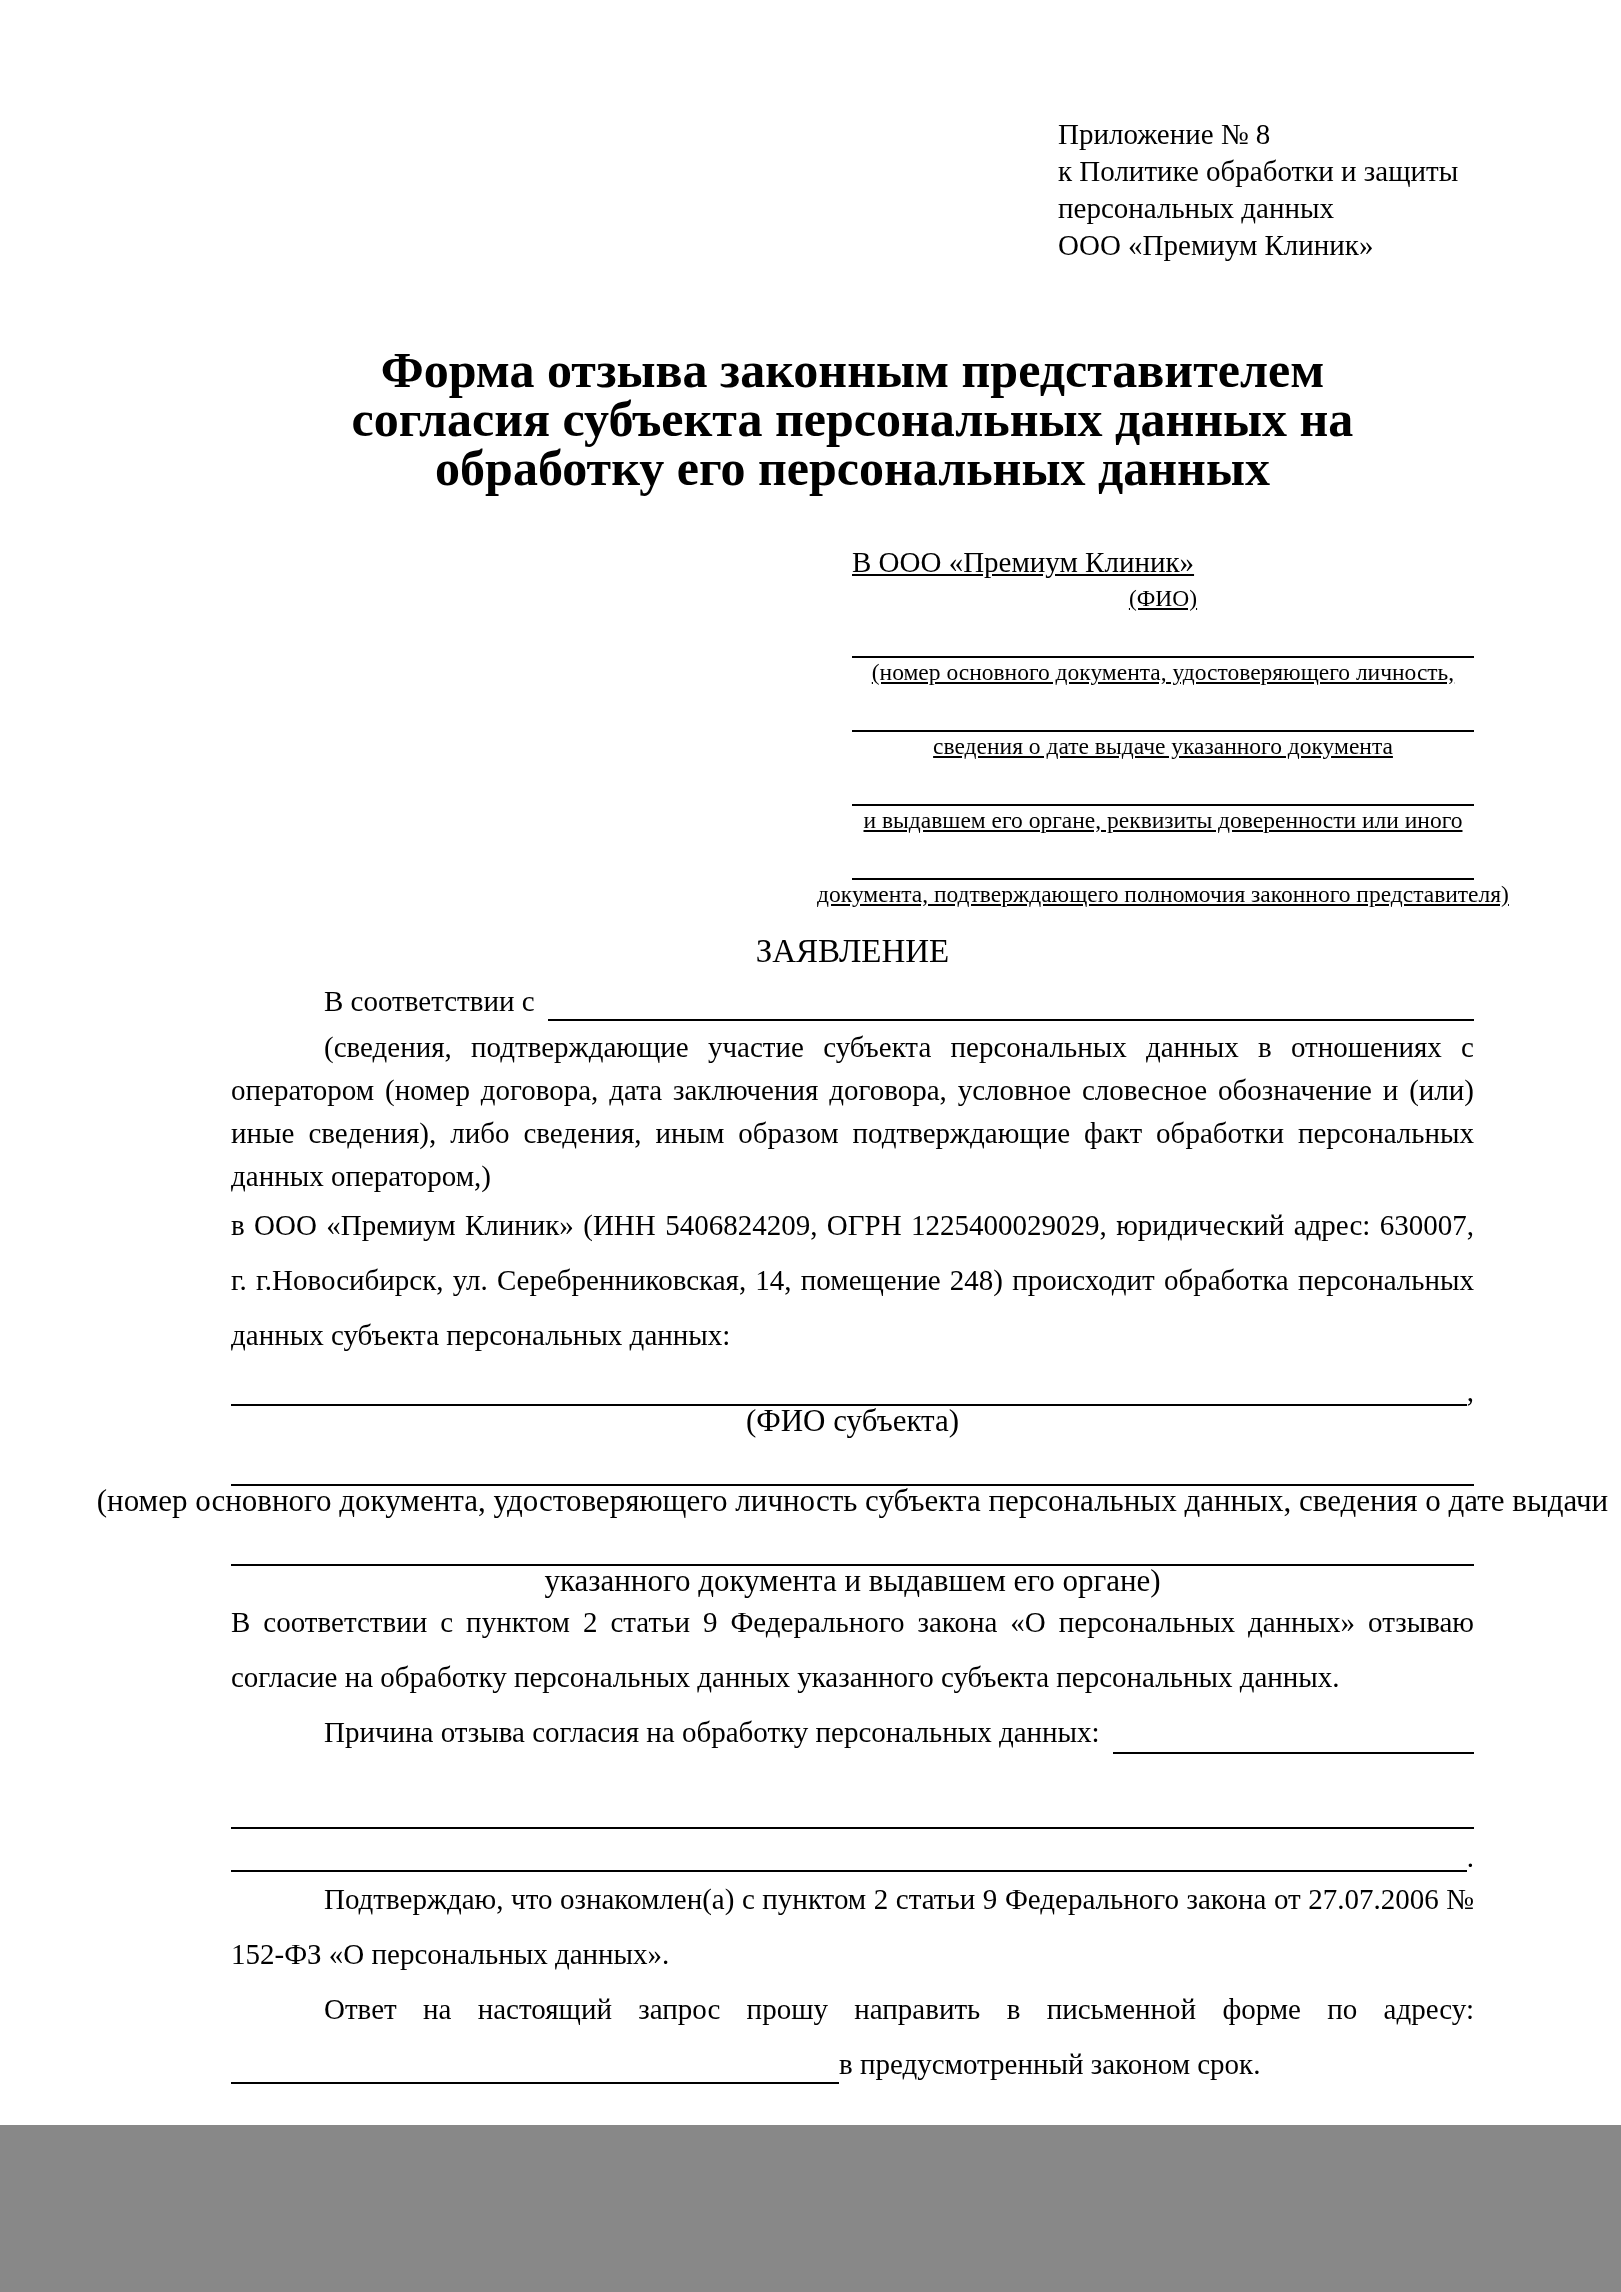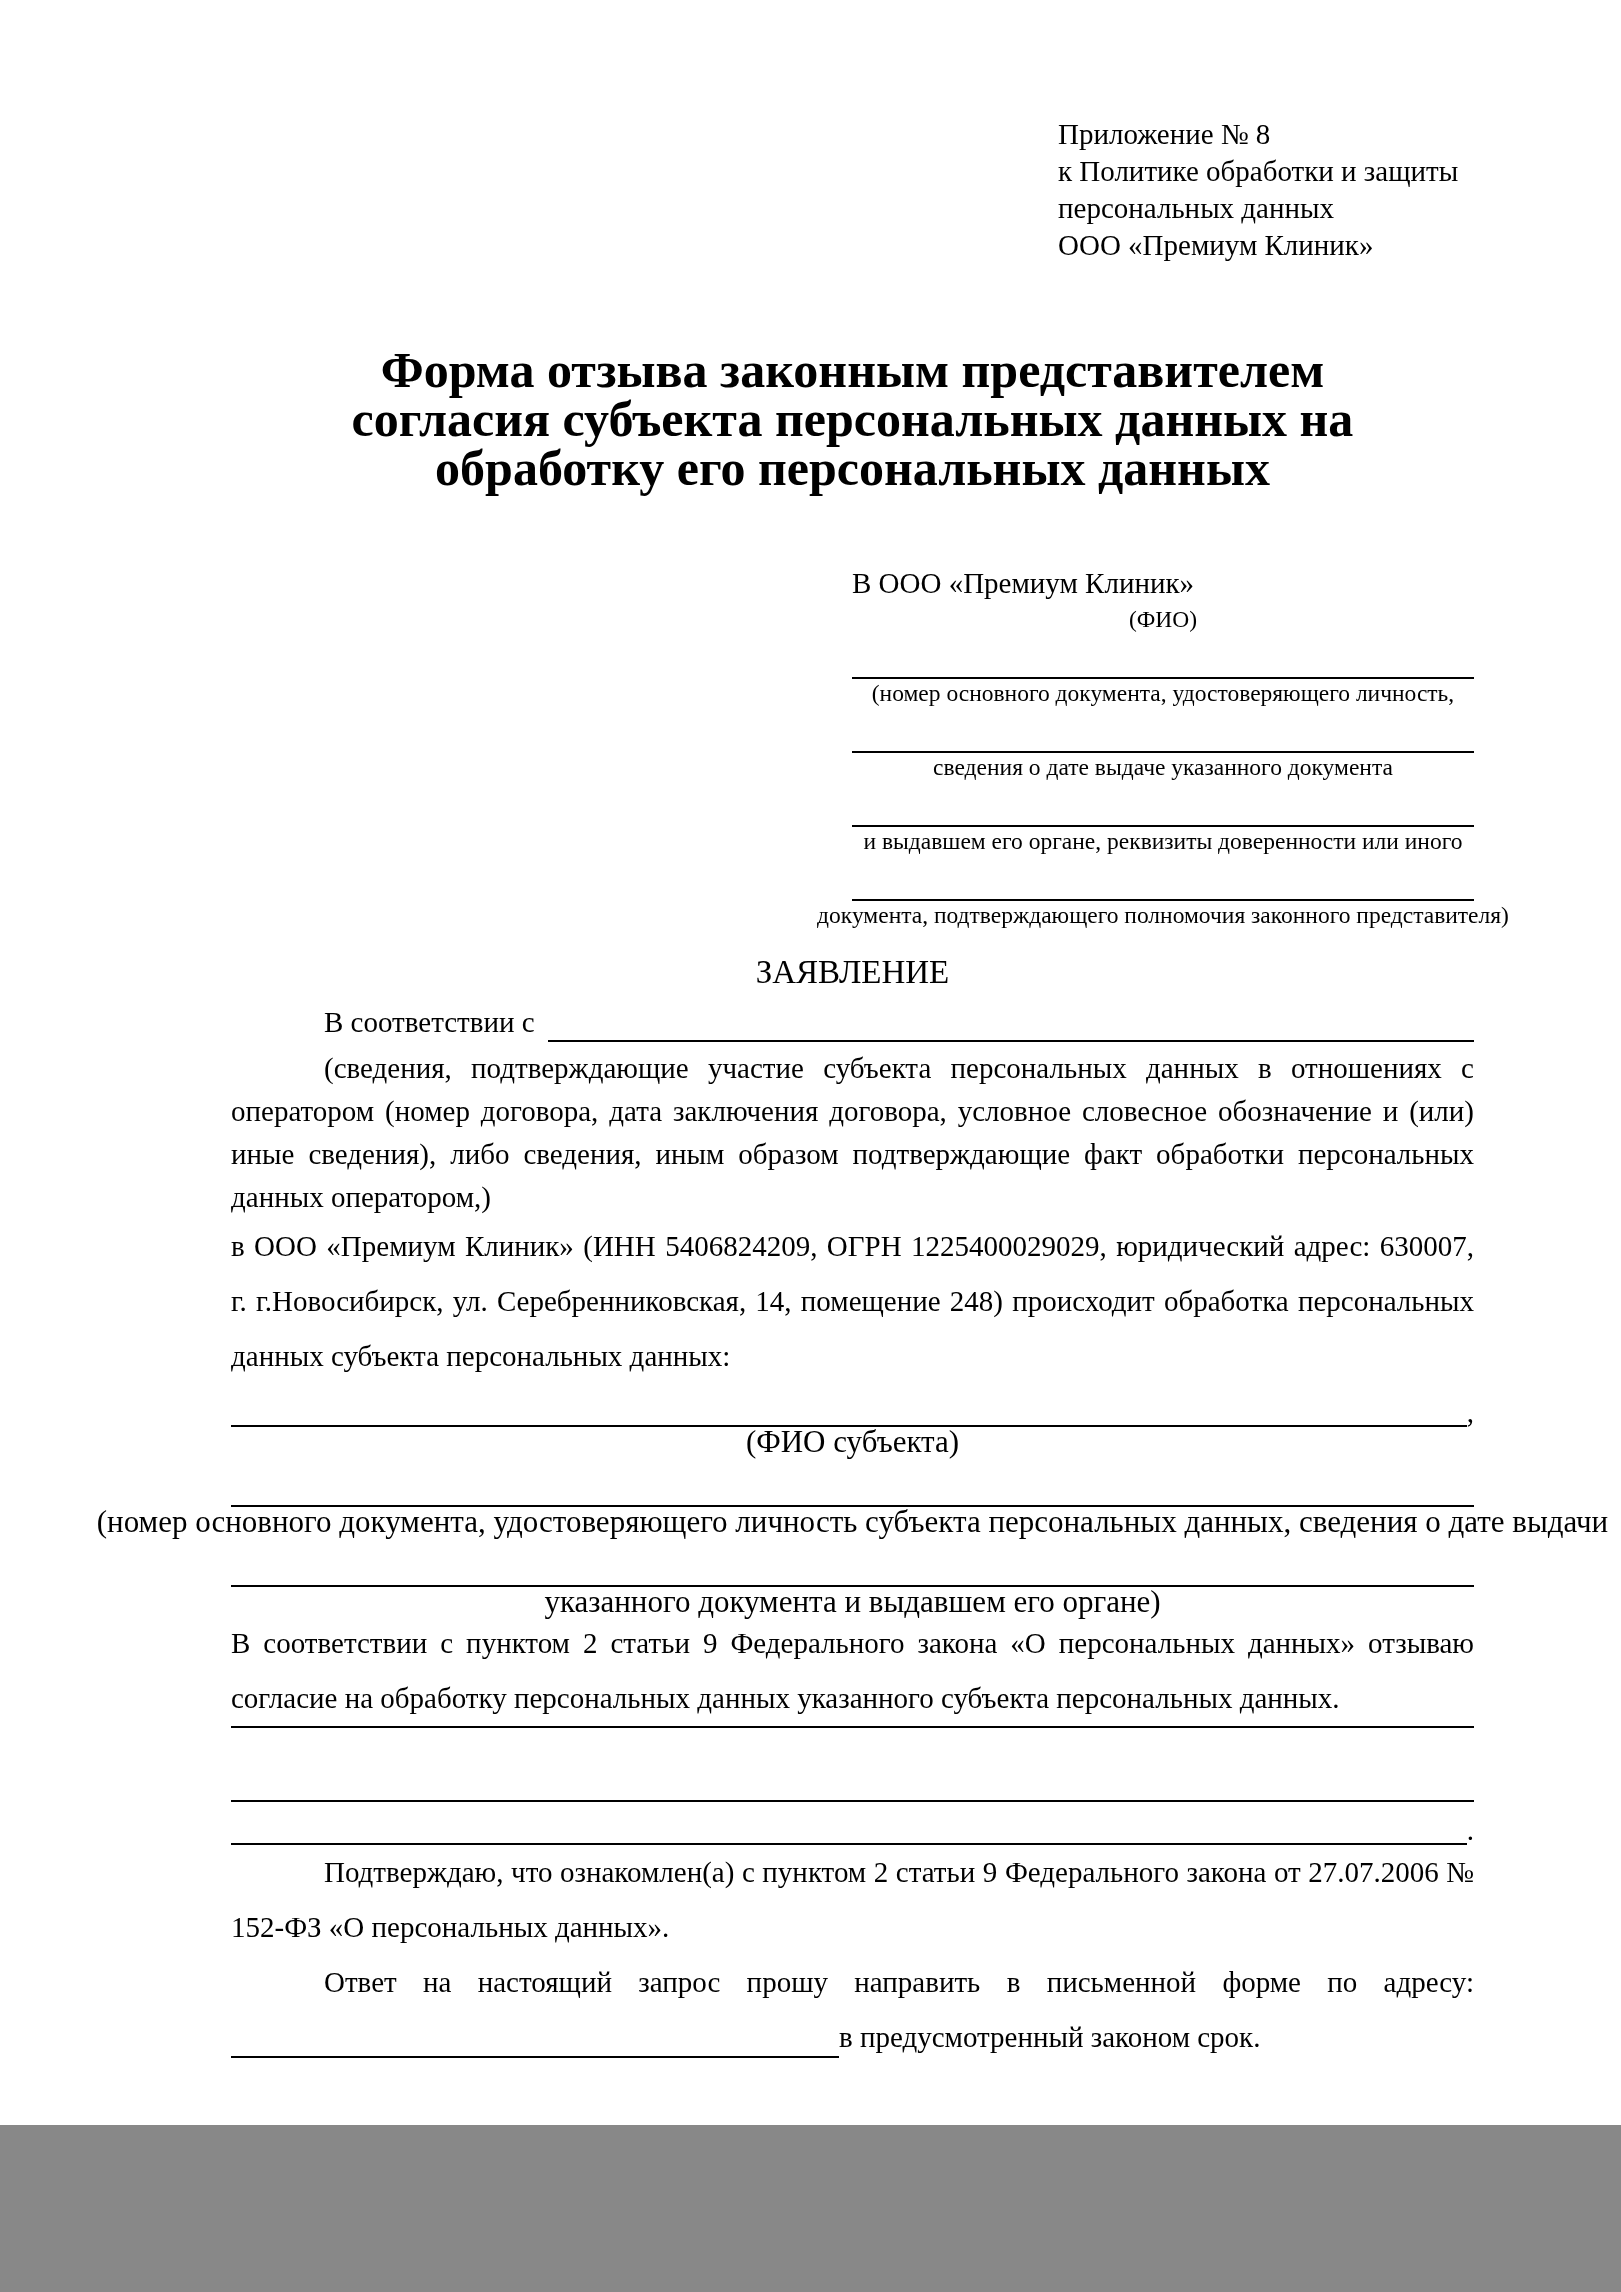--- a/index.html
+++ b/index.html
@@ -17,21 +17,21 @@
   }
   
   .appendix { margin-left:auto; width:416px; line-height:37px; }
   .appendix div { white-space:nowrap; }
   
   .doc-title {
     font-weight:bold; font-size:50px; line-height:49px;
     text-align:center; max-width:1098px; margin:82px auto 0;
   }
   
-  .addressee { margin-left:621px; margin-top:69px; }
+  .addressee { margin-left:621px; margin-top:48px;text-decoration:underline; }
   .addr-to { line-height:43px; white-space:nowrap; }
   .addr-from { display:flex; line-height:43px; }
   .addr-from .label { padding-right:13.7px; }
   .fill-line { flex:1 1 auto; border-bottom:2.9px solid #000; margin-bottom:5.9px; }
   .blank-row { height:41px; border-bottom:2.9px solid #000; }
   .addr-caption {
     font-size:23.5px; line-height:29px; height:29px; margin-bottom:2px;
     display:flex; justify-content:center; white-space:nowrap;
   }
   
@@ -110,20 +110,21 @@
   <div class="center-caption">(номер основного документа, удостоверяющего личность субъекта персональных данных, сведения о дате выдачи</div>
 
   <div class="blank-full mt8">
     <span class="line-grow"></span>
   </div>
   <div class="center-caption">указанного документа и выдавшем его органе)</div>
 
   <p class="par">В соответствии с пунктом 2 статьи 9 Федерального закона «О персональных данных» отзываю согласие на обработку персональных данных указанного субъекта персональных данных.</p>
 
   <div class="reason-row">
+    <span class="label">Причина отзыва согласия на обработку персональных данных:</span>
     <span class="fill-line"></span>
   </div>
 
   <div class="blank-full gap-top">
     <span class="line-grow"></span>
   </div>
   <div class="blank-full">
     <span class="line-grow"></span>
       <span class="tail-char">.</span>
   </div>

